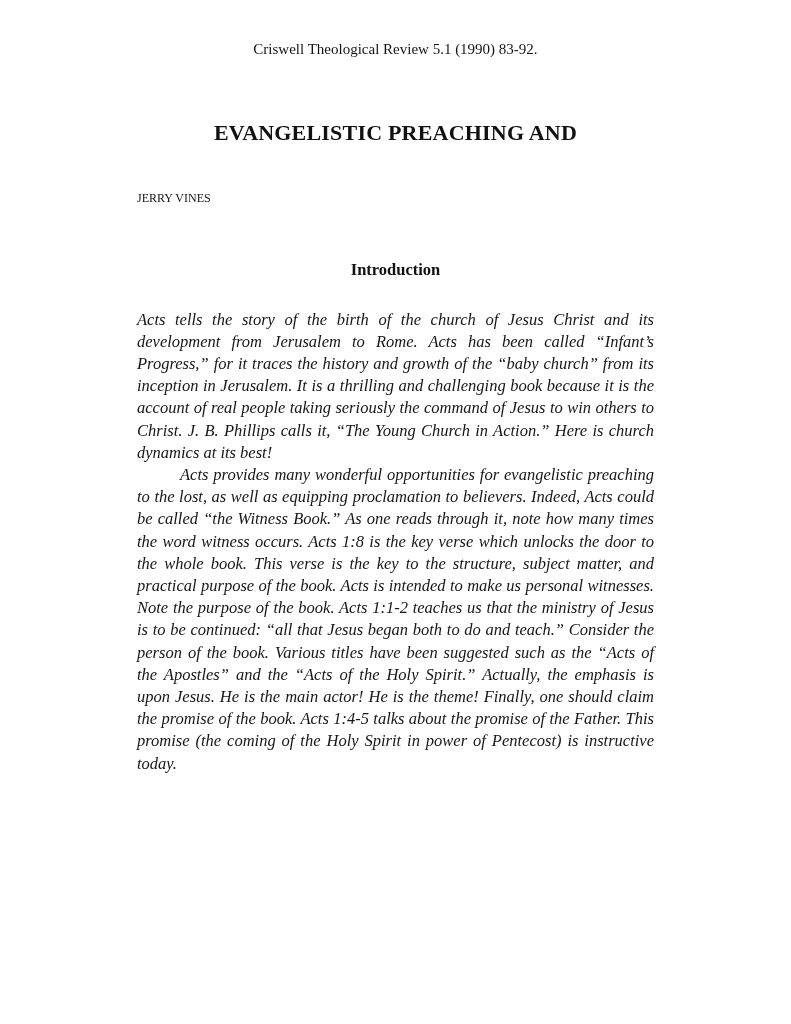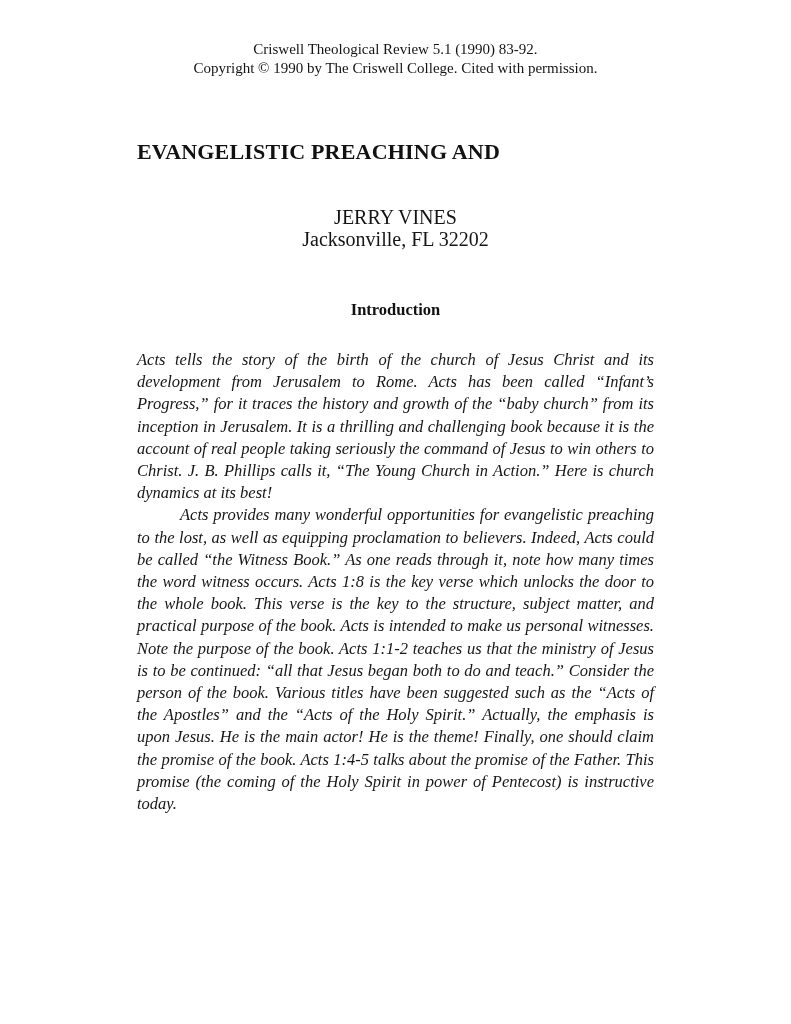--- a/index.html
+++ b/index.html
@@ -22,31 +22,31 @@
       background: #ffffff;
     }
     .journal-header {
       text-align: center;
       font-size: 15px;
       line-height: 19px;
       color: #141414;
     }
     .article-title {
       margin: 60px 0 0 0;
-      text-align: left;
+      text-align: center;
       font-size: 22px;
       line-height: 27px;
       font-weight: bold;
       letter-spacing: 0.2px;
       color: #111111;
     }
     .author-block {
       margin-top: 42px;
-      text-align: center;
-      font-size: 20px;
+      text-align: left;
+      font-size: 12px;
       line-height: 21.5px;
       color: #141414;
     }
     .section-heading {
       margin-top: 50px;
       text-align: center;
       font-size: 16.5px;
       font-weight: bold;
       color: #111111;
     }
@@ -65,30 +65,28 @@
       text-indent: 43px;
     }
   </style>
 </head>
 <body>
 
 <div class="page">
 
   <div class="journal-header">
     <div>Criswell Theological Review 5.1 (1990) 83-92.</div>
-    <div>Copyright © 1990 by The Criswell College. Cited with permission.</div>
   </div>
 
   <h1 class="article-title">
     <span>EVANGELISTIC PREACHING AND</span><br>
   </h1>
 
   <div class="author-block">
     <div>JERRY VINES</div>
-    <div>Jacksonville, FL 32202</div>
   </div>
 
   <div class="section-heading">Introduction</div>
 
   <div class="article-body">
     <p>Acts tells the story of the birth of the church of Jesus Christ and its development from Jerusalem to Rome. Acts has been called “Infant’s Progress,” for it traces the history and growth of the “baby church” from its inception in Jerusalem. It is a thrilling and challenging book because it is the account of real people taking seriously the command of Jesus to win others to Christ. J. B. Phillips calls it, “The Young Church in Action.” Here is church dynamics at its best!</p>
     <p class="indented">Acts provides many wonderful opportunities for evangelistic preaching to the lost, as well as equipping proclamation to believers. Indeed, Acts could be called “the Witness Book.” As one reads through it, note how many times the word witness occurs. Acts 1:8 is the key verse which unlocks the door to the whole book. This verse is the key to the structure, subject matter, and practical purpose of the book. Acts is intended to make us personal witnesses. Note the purpose of the book. Acts 1:1-2 teaches us that the ministry of Jesus is to be continued: “all that Jesus began both to do and teach.” Consider the person of the book. Various titles have been suggested such as the “Acts of the Apostles” and the “Acts of the Holy Spirit.” Actually, the emphasis is upon Jesus. He is the main actor! He is the theme! Finally, one should claim the promise of the book. Acts 1:4-5 talks about the promise of the Father. This promise (the coming of the Holy Spirit in power of Pentecost) is instructive today.</p>
   </div>
 
 </div>

